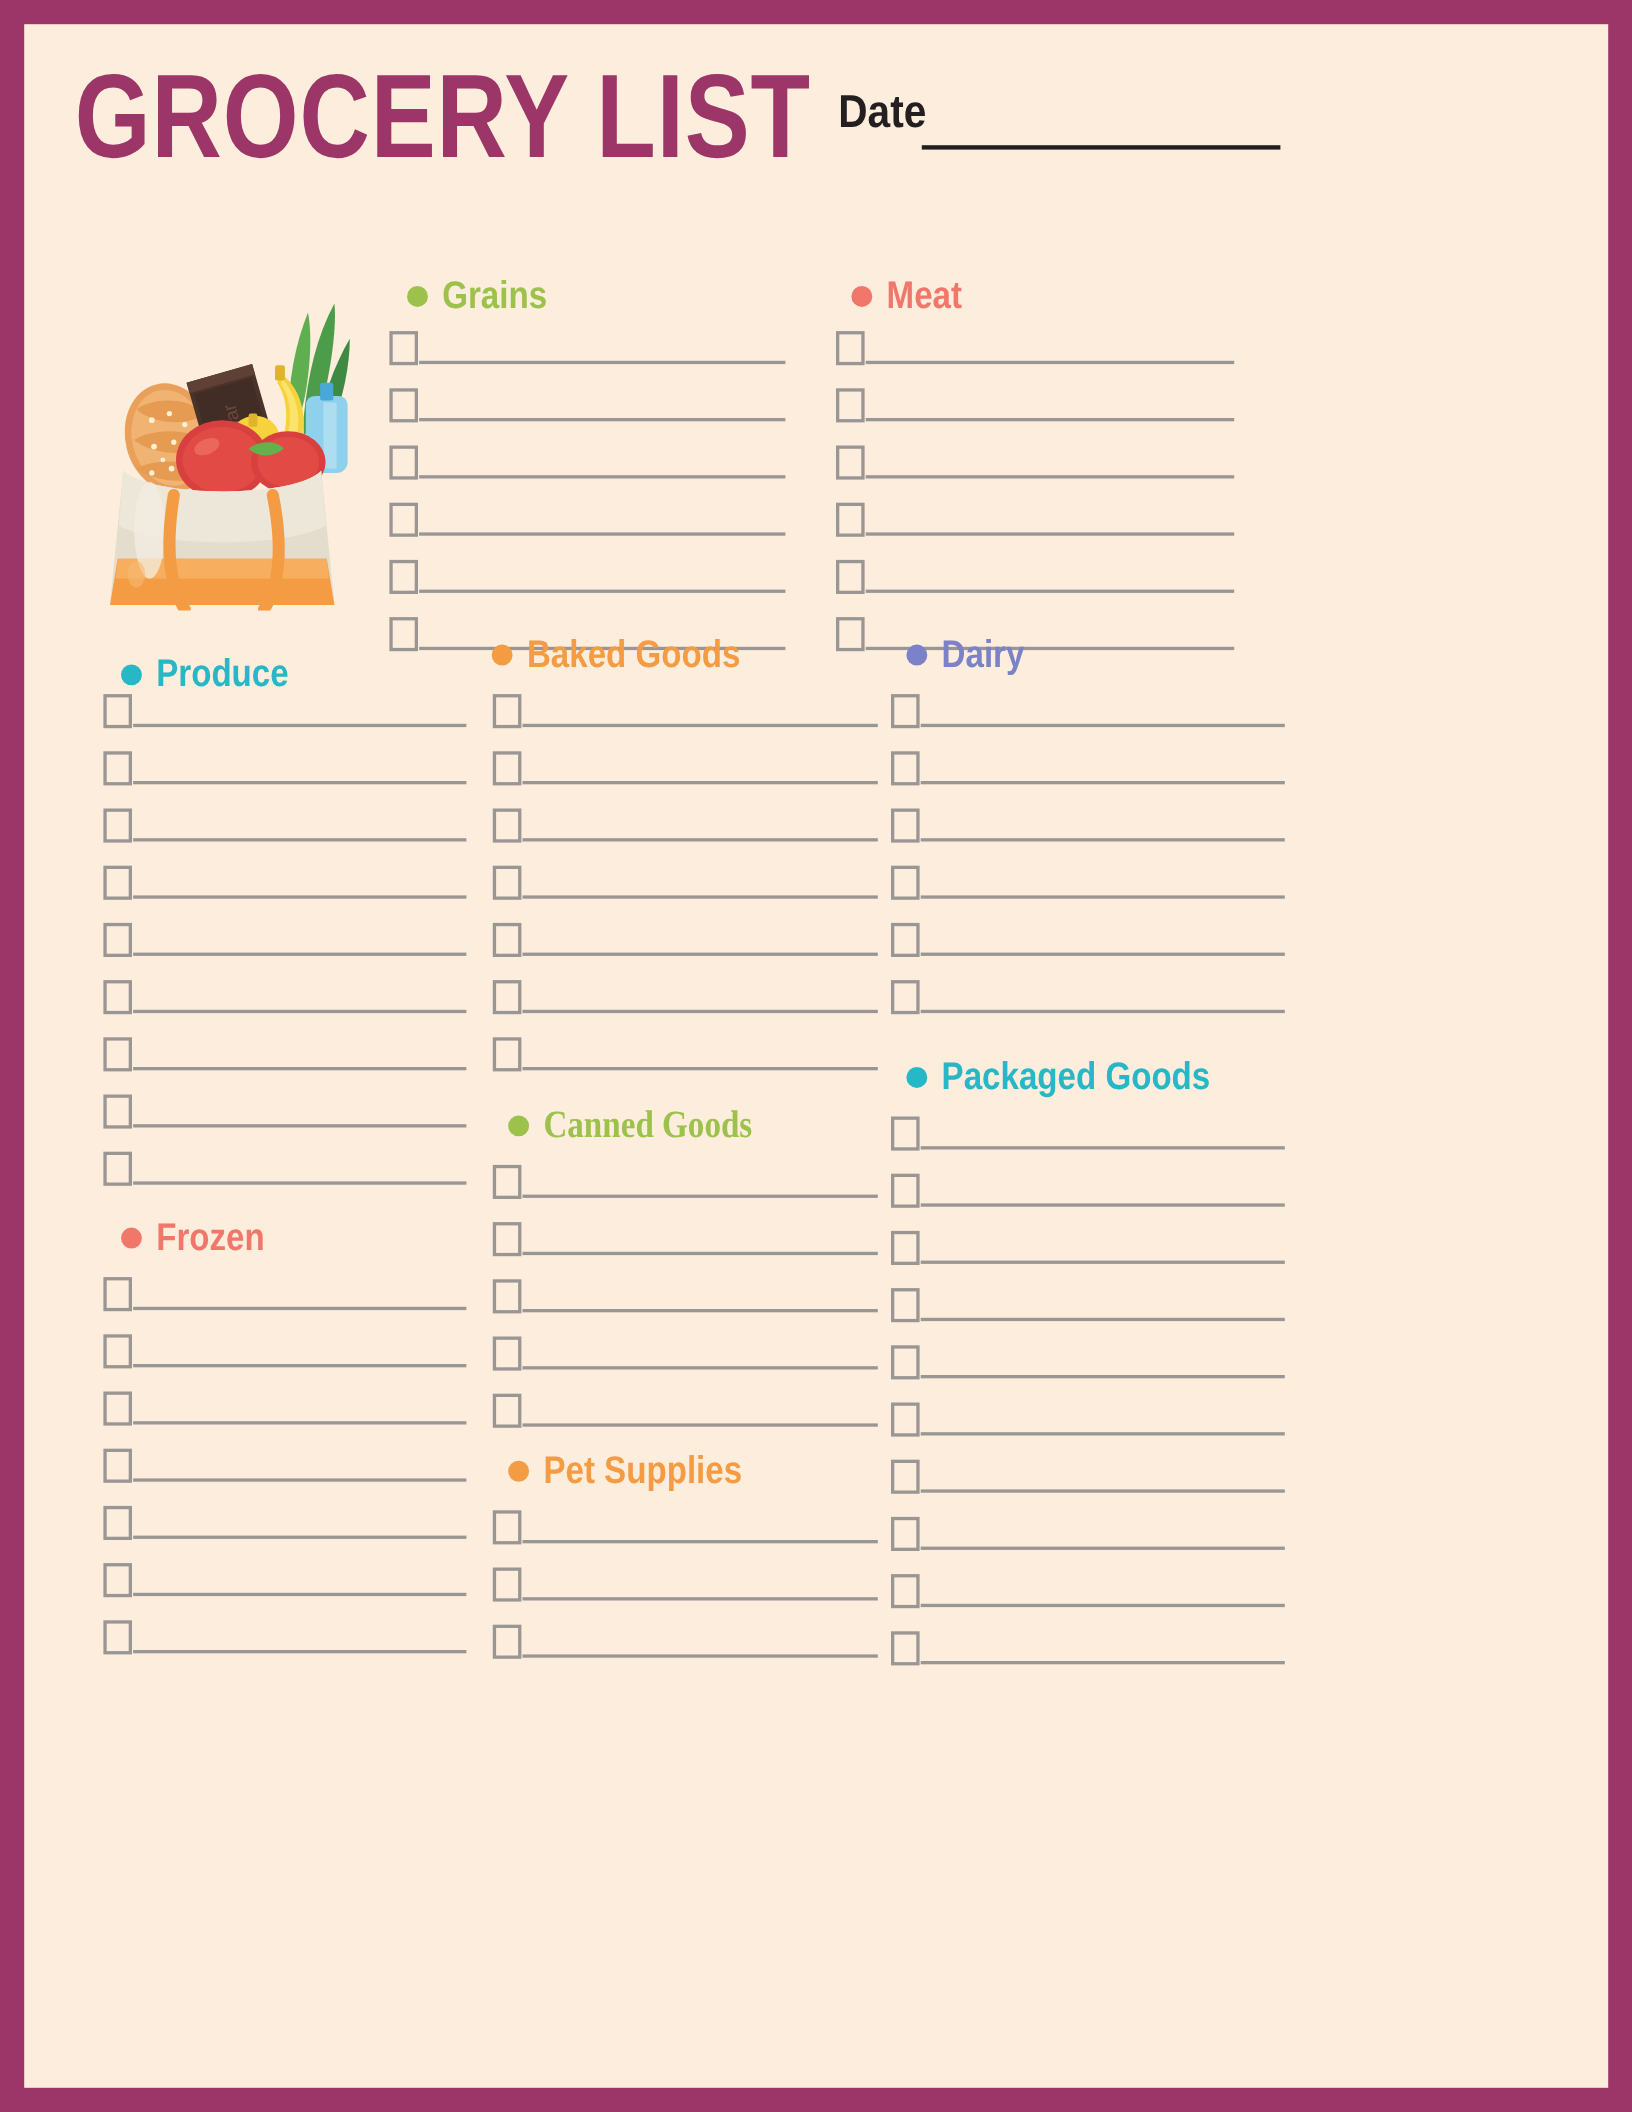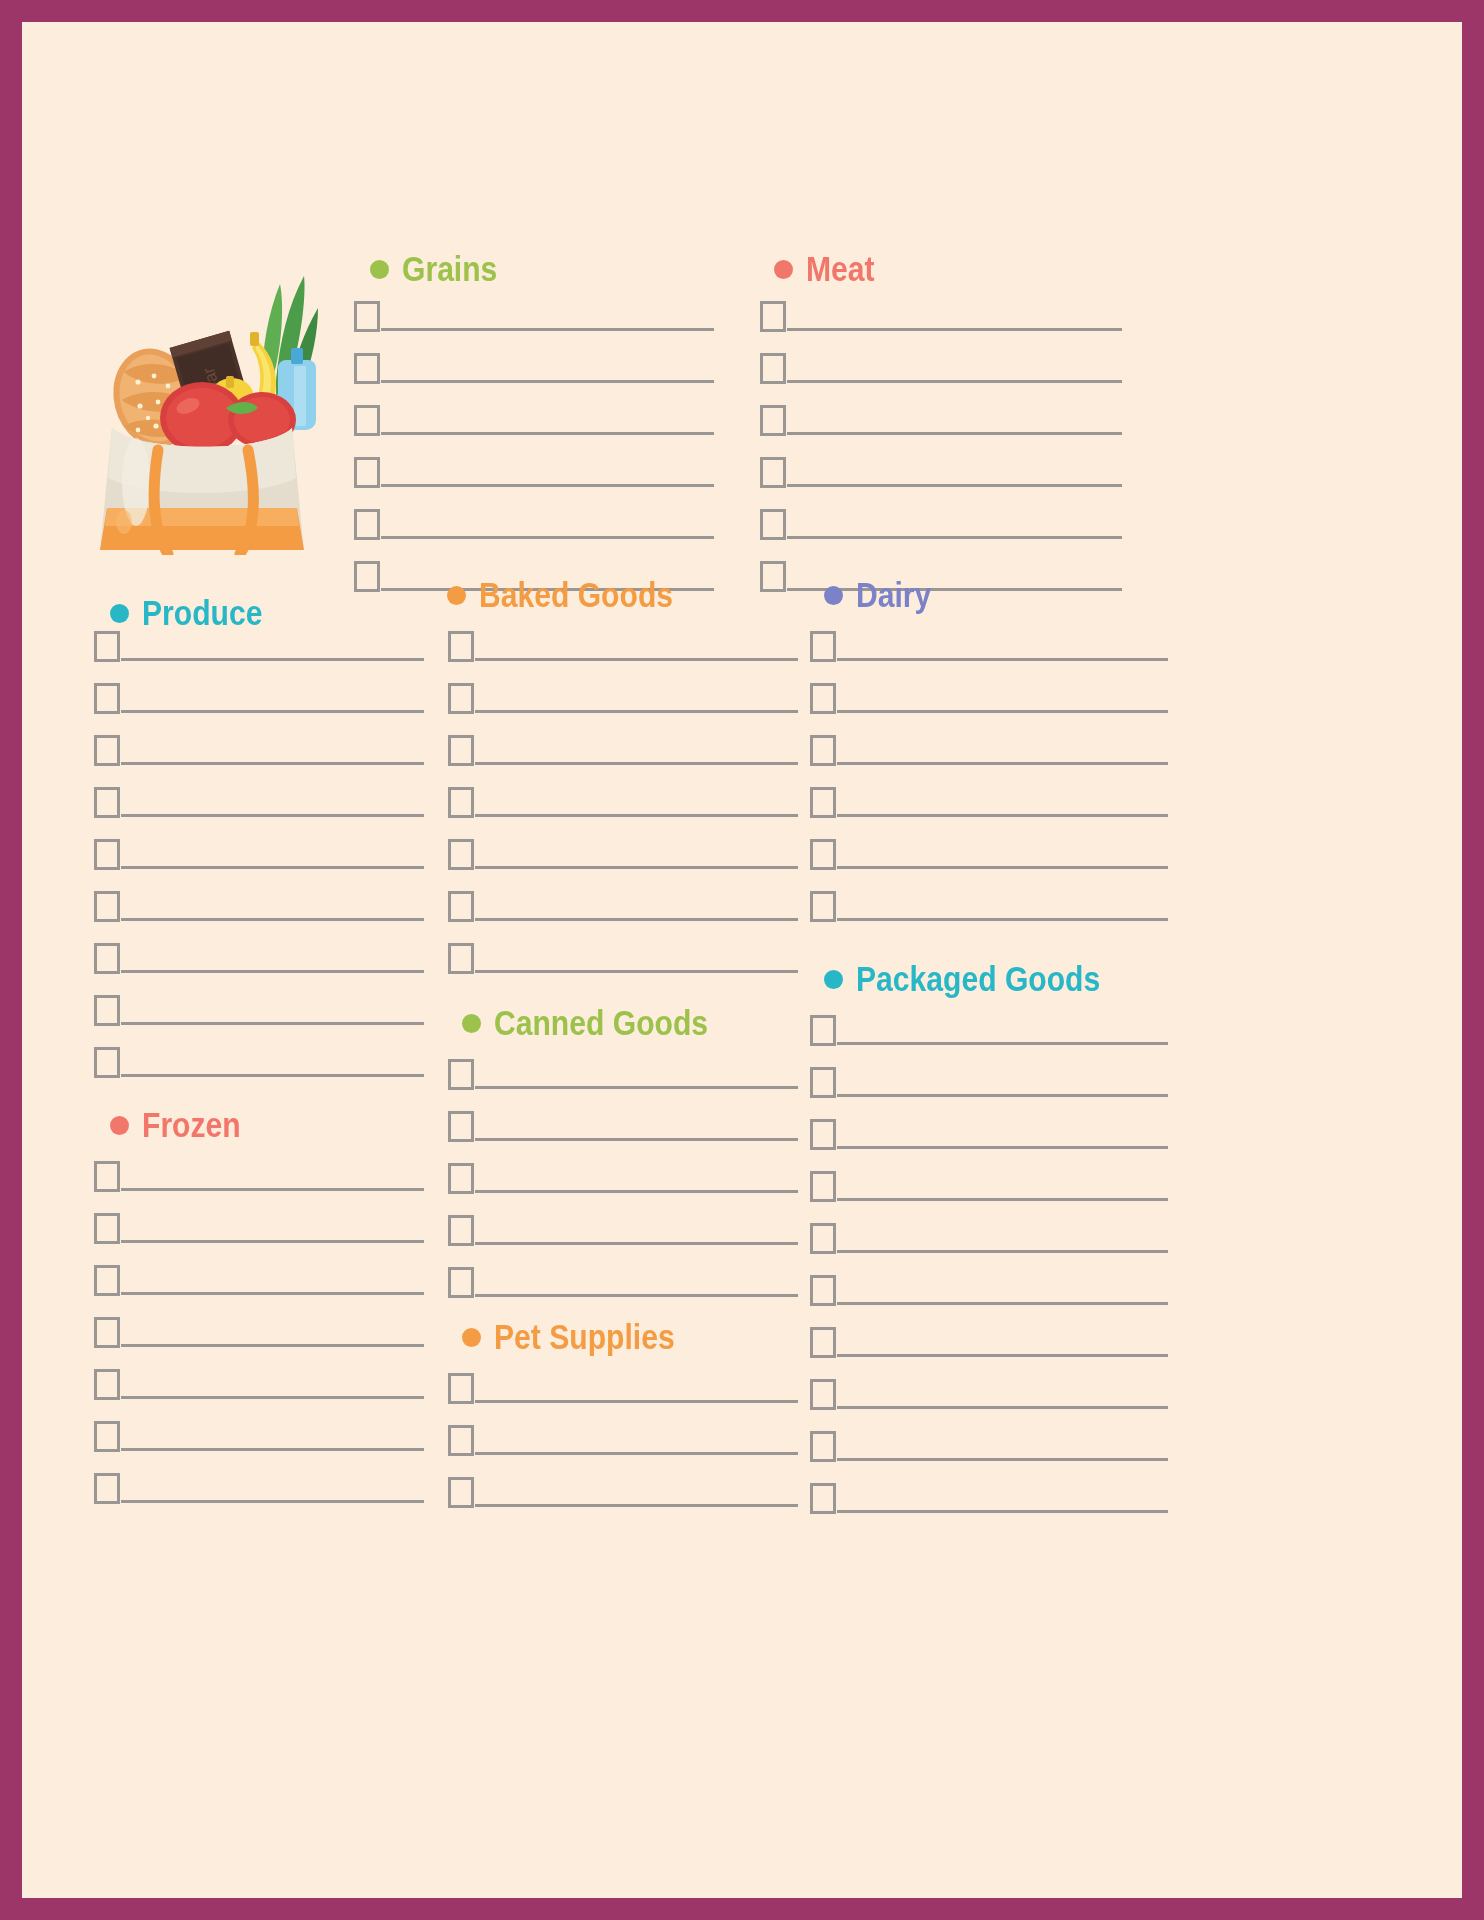--- a/index.html
+++ b/index.html
@@ -127,20 +127,28 @@
     background: #9A9693;
     margin-bottom: 1px;
     margin-left: 1px;
   }
 </style>
 </head>
 <body>
 
 <div id="page">
 
+  <div id="header">
+    <div id="title">GROCERY LIST</div>
+
+    <div id="date-wrap">
+      <div id="date-label">Date</div>
+      <div id="date-rule"></div>
+    </div>
+  </div>
 
   <div id="illustration">
     <svg width="240" height="345" viewBox="0 0 240 345" xmlns="http://www.w3.org/2000/svg">
 
       <path d="M196 170 C200 130 208 96 224 66 C226 84 222 120 214 152 C210 168 204 180 196 186 Z" fill="#4C9C4A"></path>
       <path d="M182 176 C182 136 188 104 200 74 C204 94 202 128 196 156 C192 172 188 180 182 184 Z" fill="#5FAE52"></path>
       <path d="M208 182 C214 150 224 122 238 98 C238 122 232 152 222 176 C218 186 212 190 208 190 Z" fill="#3E8A42"></path>
 
       <path d="M206 150 h22 a8 8 0 0 1 8 8 v52 a10 10 0 0 1 -10 10 h-18 a10 10 0 0 1 -10 -10 v-52 a8 8 0 0 1 8 -8 z" fill="#8FD0EC"></path>
       <rect x="211" y="138" width="12" height="16" rx="2" fill="#4AA8D8"></rect>
@@ -362,21 +370,21 @@
     <div class="row">
         <span class="box"></span>
         <span class="rule"></span>
       </div>
     <div class="row">
         <span class="box"></span>
         <span class="rule"></span>
       </div>
   </div>
 
-  <div class="section-head" style="left:440px; top:982px;">
+  <div class="section-head" style="left:440px; top:982px;font-family:Liberation Serif, serif;">
     <span class="bullet" style="background:#9DC24B"></span>
     <span class="section-title" style="color:#9DC24B">Canned Goods</span>
   </div>
   <div class="rows" style="left:426px; top:1016px; width:350px;">
     <div class="row">
         <span class="box"></span>
         <span class="rule"></span>
       </div>
     <div class="row">
         <span class="box"></span>

